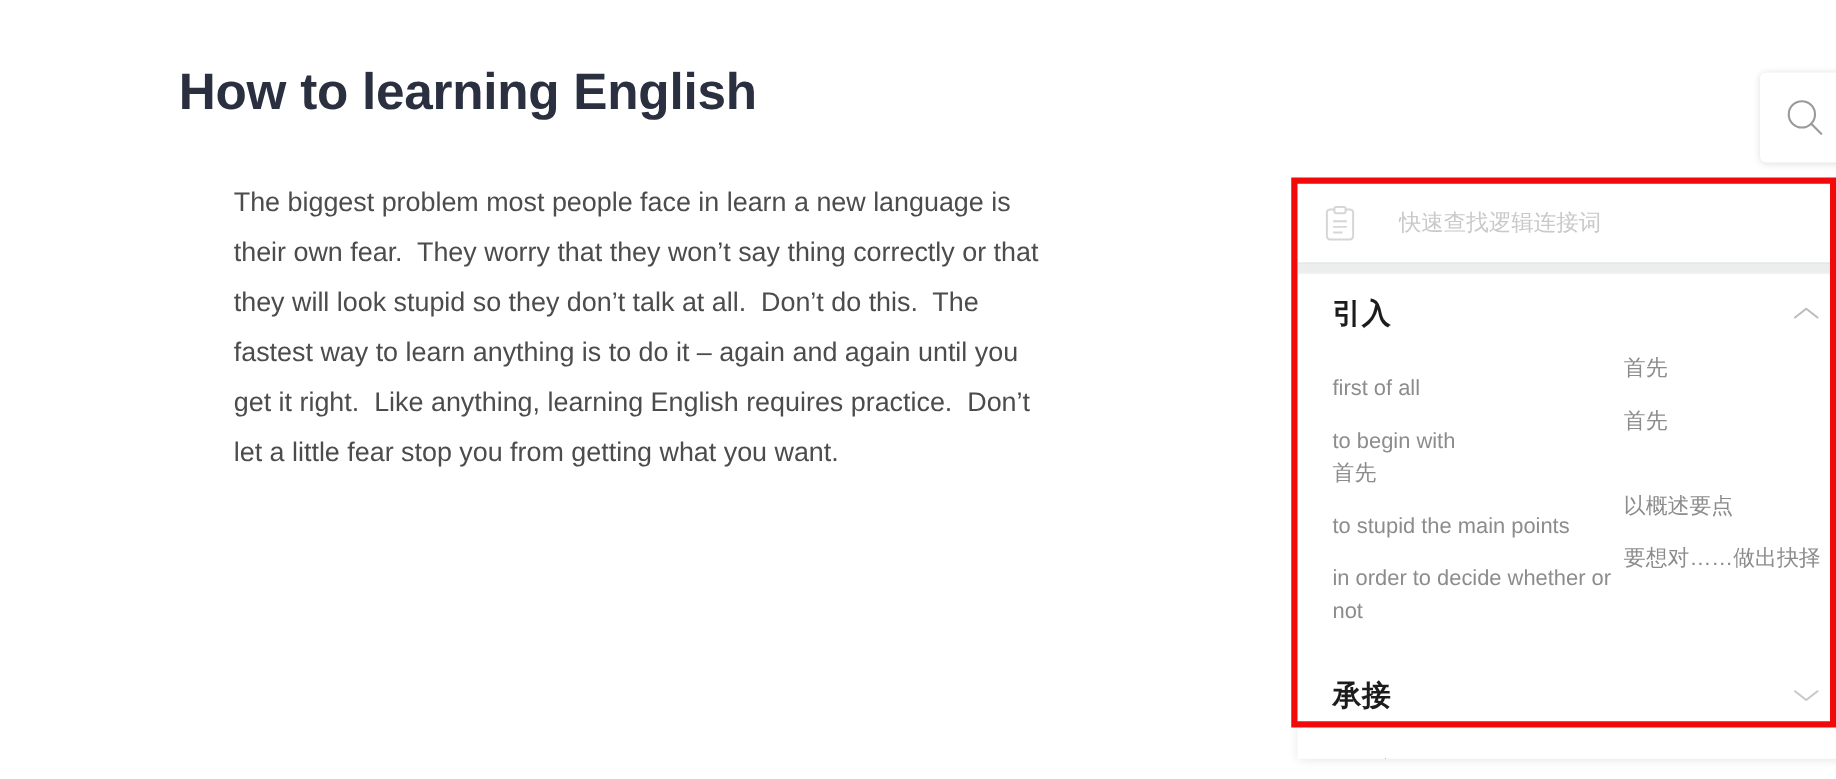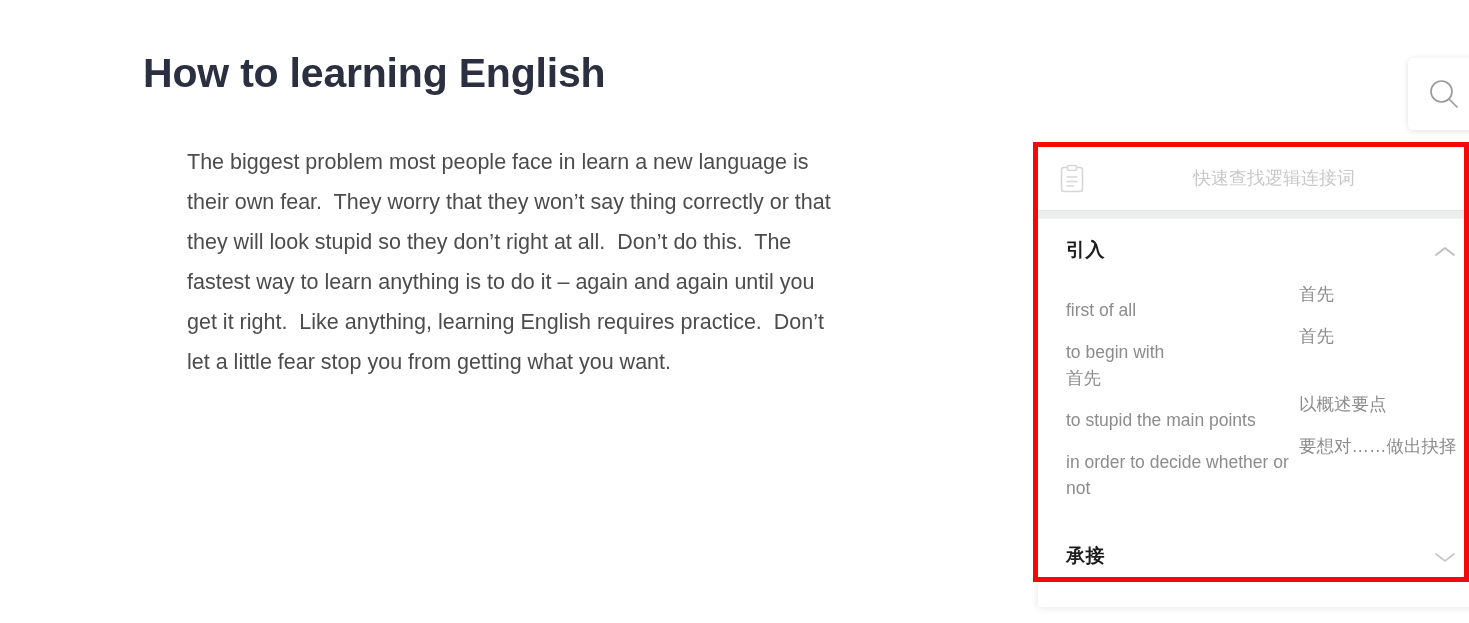--- a/index.html
+++ b/index.html
@@ -104,42 +104,41 @@
   #panel-search-input {
     border: none;
     outline: none;
     background: transparent;
     margin-left: 33px;
     font-family: "Liberation Sans", sans-serif;
     font-size: 18px;
     color: #555;
     width: 310px;
     padding: 0;
-    text-align: center;
   }
   #panel-search-input::placeholder { color: #c9c9c9; }
   #panel-divider {
     height: 7px;
     background: #eceded;
     border-top: 1px solid #e4e5e6;
     border-bottom: 1px solid #f1f2f2;
   }
 
   
   .section { padding: 0; }
   .section-header {
     display: flex;
     align-items: center;
     justify-content: space-between;
     padding: 0 30px 0 28px;
     height: 62px;
     box-sizing: border-box;
   }
   .section-title {
-    font-size: 19px;
+    font-size: 23px;
     font-weight: 700;
     color: #1c1c1c;
     letter-spacing: 0.5px;
   }
   .chevron { width: 22px; height: 13px; flex: 0 0 auto; }
 
   .section-body { padding: 0 0 10px 28px; }
   .entry {
     display: flex;
     align-items: flex-start;
@@ -163,21 +162,21 @@
 </head>
 <body>
 
 <div id="document-area">
 
   <div id="page-title">How to learning English</div>
 
   <div id="body-paragraph">
     <span class="ln">The biggest problem most people face in learn a new language is</span>
     <span class="ln">their own fear.  They worry that they won’t say thing correctly or that</span>
-    <span class="ln">they will look stupid so they don’t right at all.  Don’t do this.  The</span>
+    <span class="ln">they will look stupid so they don’t talk at all.  Don’t do this.  The</span>
     <span class="ln">fastest way to learn anything is to do it – again and again until you</span>
     <span class="ln">get it right.  Like anything, learning English requires practice.  Don’t</span>
     <span class="ln">let a little fear stop you from getting what you want.</span>
   </div>
 
 </div>
 
 <div id="search-button">
   <span>
     <svg width="34" height="34" viewBox="0 0 34 34" fill="none">

